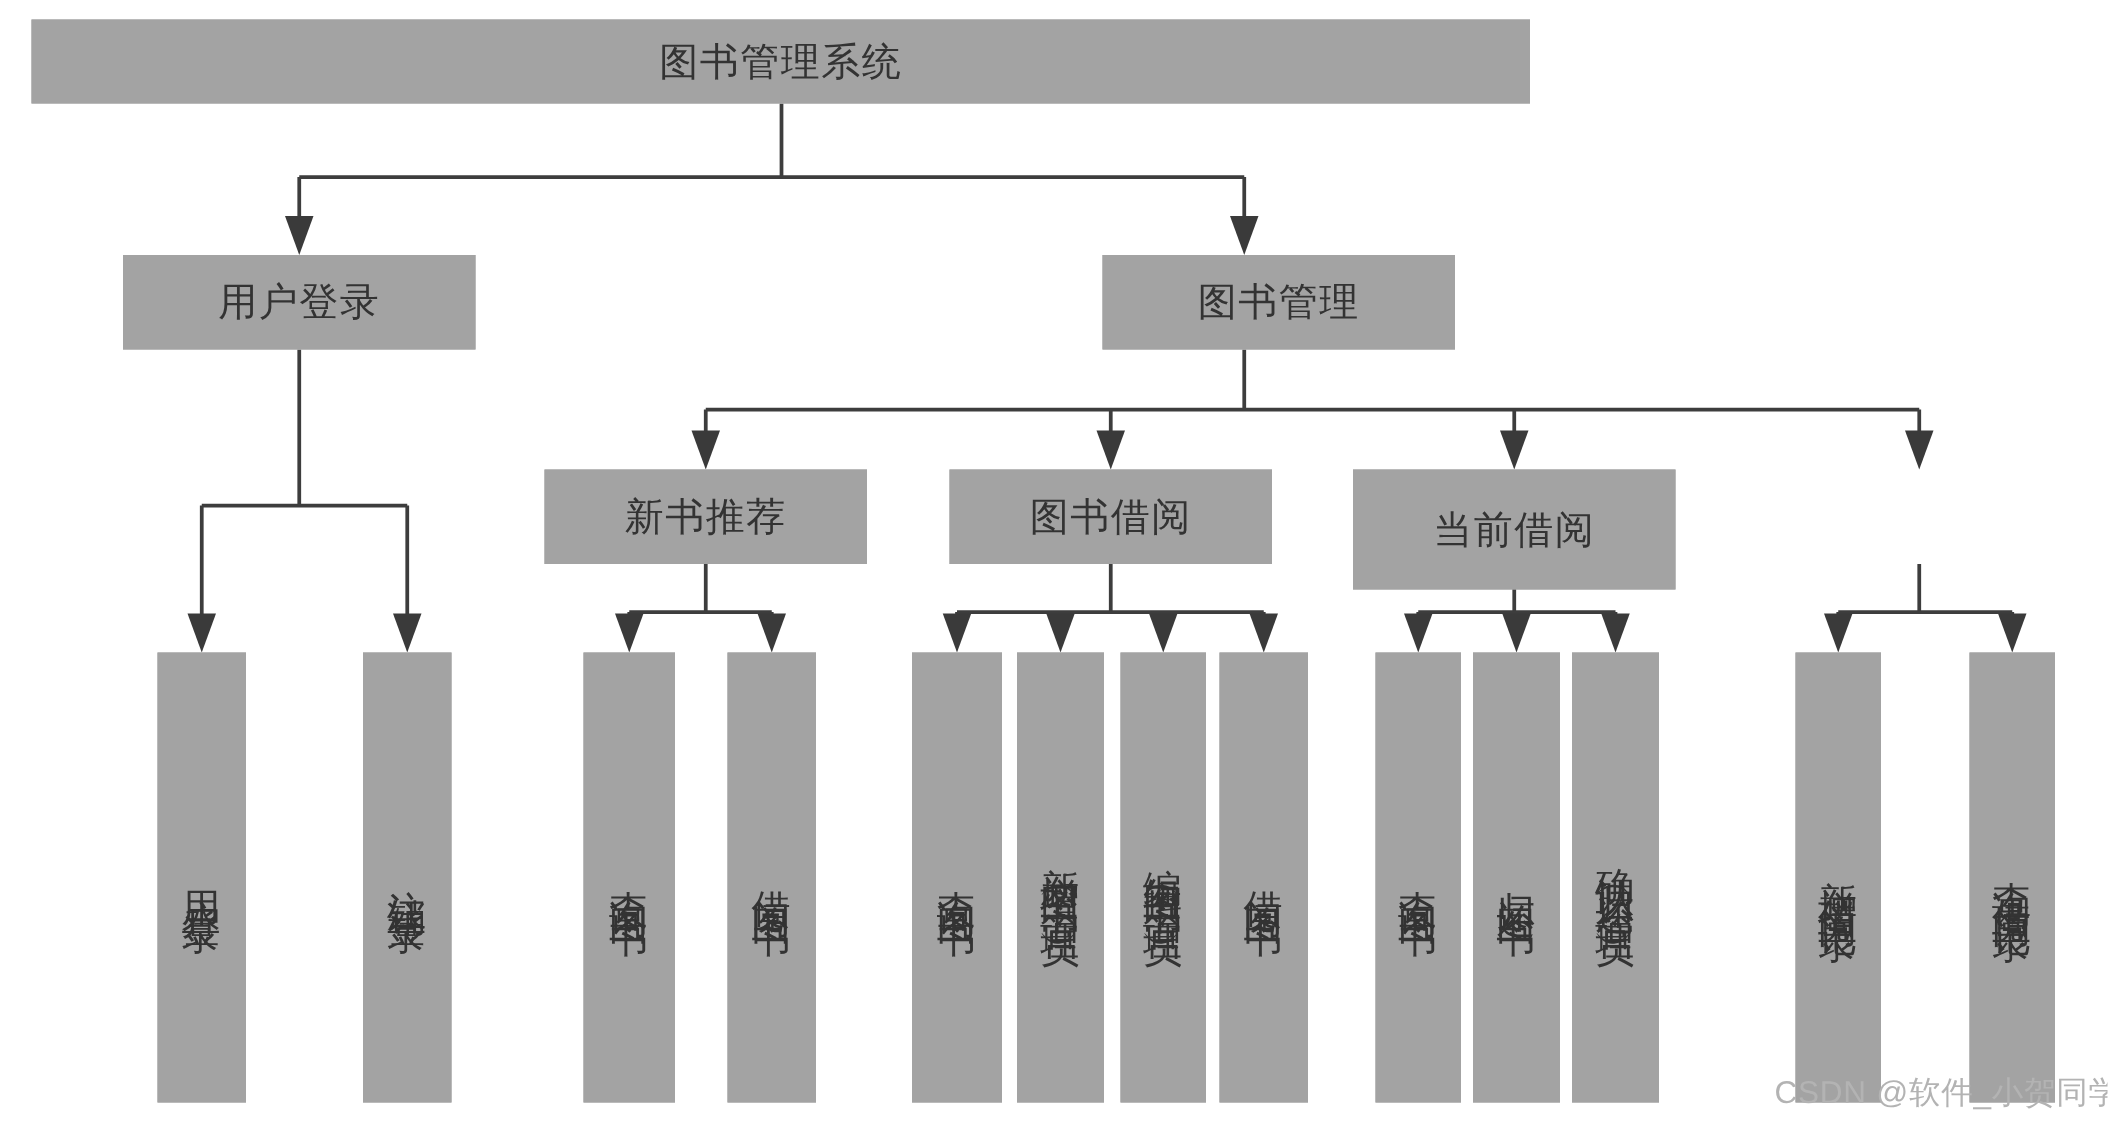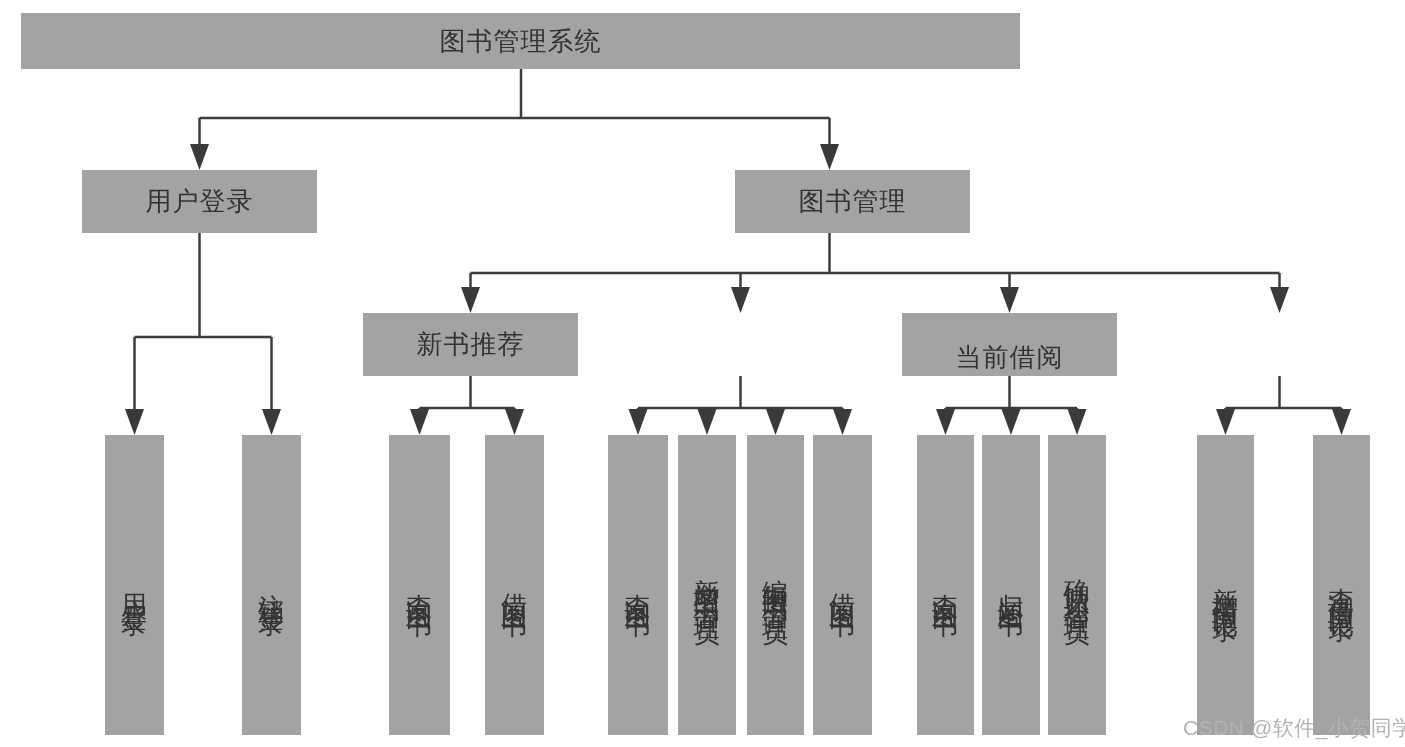--- a/index.html
+++ b/index.html
@@ -93,21 +93,24 @@
   <div class="node" style="left:82px;top:170px;width:235px;height:63px;">
     <span class="hlabel">用户登录</span>
   </div>
   <div class="node" style="left:712px;top:170px;width:235px;height:63px;margin-left:23px;">
     <span class="hlabel">图书管理</span>
   </div>
 
   <div class="node" style="left:363px;top:313px;width:215px;height:63px;">
     <span class="hlabel">新书推荐</span>
   </div>
-  <div class="node" style="left:902px;top:313px;width:215px;height:63px;align-items:flex-end;">
+  <div class="node" style="left:633px;top:313px;width:215px;height:63px;">
+    <span class="hlabel">图书借阅</span>
+  </div>
+  <div class="node" style="left:902px;top:313px;width:215px;height:80px;">
     <span class="hlabel">当前借阅</span>
   </div>
 
   <div class="node leaf" style="left:105px;width:59px;">
     <span class="vlabel">用户登录</span>
   </div>
   <div class="node leaf" style="left:242px;width:59px;">
     <span class="vlabel">注销登录</span>
   </div>
 

